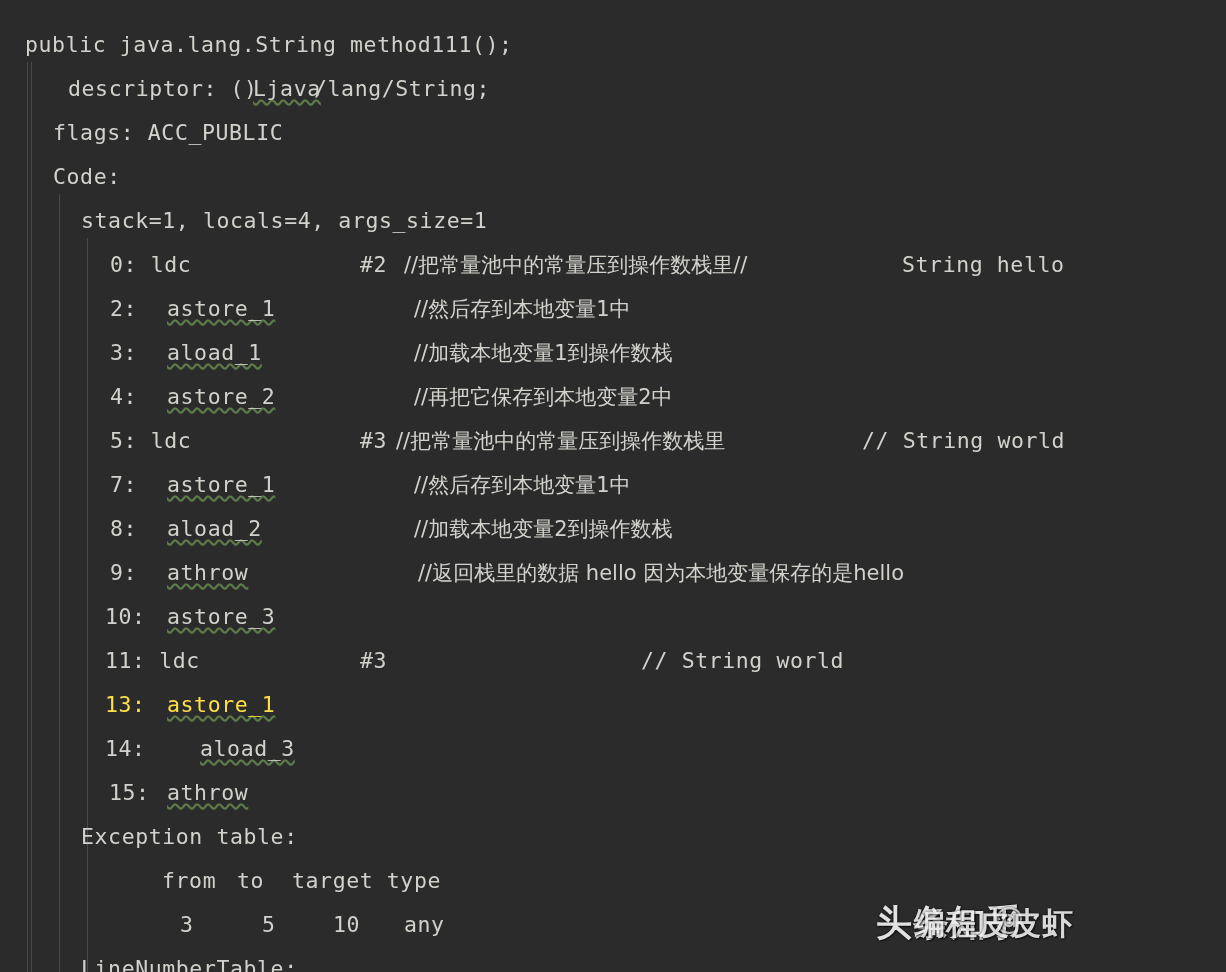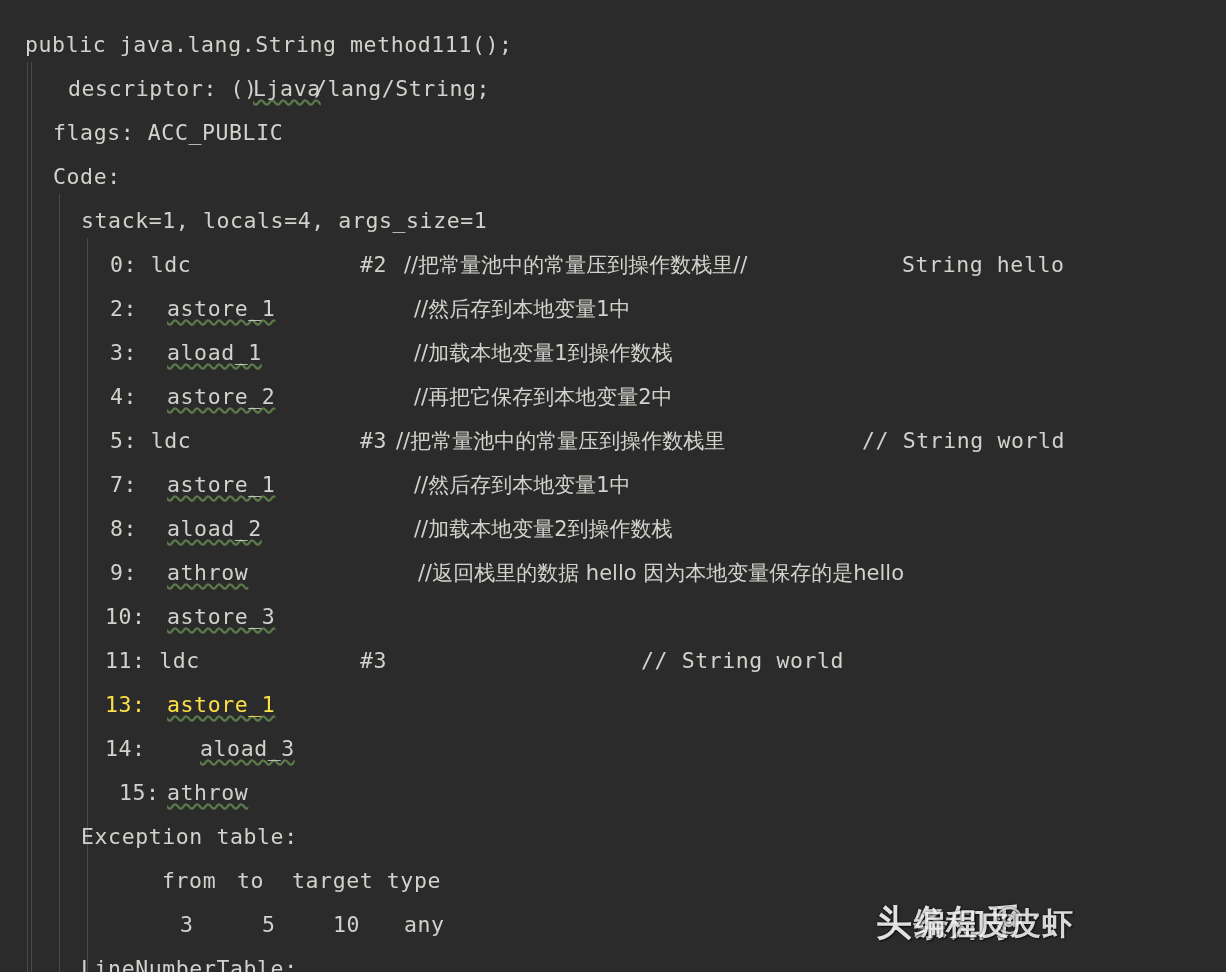--- a/index.html
+++ b/index.html
@@ -126,21 +126,21 @@
       <div class="line" style="top: 331px; color: rgb(210, 210, 205);"><span class="seg" style="left: 110px;">3: </span><span class="seg squig" style="left: 167px;">aload_1</span><span class="seg cjk" style="left: 414px;">//加载本地变量1到操作数栈</span></div>
       <div class="line" style="top: 375px; color: rgb(210, 210, 205);"><span class="seg" style="left: 110px;">4: </span><span class="seg squig" style="left: 167px;">astore_2</span><span class="seg cjk" style="left: 414px;">//再把它保存到本地变量2中</span></div>
       <div class="line" style="top: 419px; color: rgb(210, 210, 205);"><span class="seg" style="left: 110px;">5: ldc</span><span class="seg" style="left: 360px;">#3</span><span class="seg cjk" style="left: 396px;">//把常量池中的常量压到操作数栈里</span><span class="seg" style="left: 862px;">// String world</span></div>
       <div class="line" style="top: 463px; color: rgb(210, 210, 205);"><span class="seg" style="left: 110px;">7: </span><span class="seg squig" style="left: 167px;">astore_1</span><span class="seg cjk" style="left: 414px;">//然后存到本地变量1中</span></div>
       <div class="line" style="top: 507px; color: rgb(210, 210, 205);"><span class="seg" style="left: 110px;">8: </span><span class="seg squig" style="left: 167px;">aload_2</span><span class="seg cjk" style="left: 414px;">//加载本地变量2到操作数栈</span></div>
       <div class="line" style="top: 551px; color: rgb(210, 210, 205);"><span class="seg" style="left: 110px;">9: </span><span class="seg squig" style="left: 167px;">athrow</span><span class="seg cjk" style="left: 418px;">//返回栈里的数据 hello 因为本地变量保存的是hello</span></div>
       <div class="line" style="top: 595px; color: rgb(210, 210, 205);"><span class="seg" style="left: 105px;">10: </span><span class="seg squig" style="left: 167px; margin-top: 35px;">astore_3</span></div>
       <div class="line" style="top: 639px; color: rgb(210, 210, 205);"><span class="seg" style="left: 105px;">11: ldc</span><span class="seg" style="left: 360px;">#3</span><span class="seg" style="left: 641px;">// String world</span></div>
       <div class="line" style="top: 683px; color: #fde047;"><span class="seg" style="left: 105px;">13: </span><span class="seg squig" style="left: 167px;">astore_1</span></div>
       <div class="line" style="top: 727px; color: rgb(210, 210, 205);"><span class="seg" style="left: 105px;">14: </span><span class="seg squig" style="left: 172px; margin-left: 28px;">aload_3</span></div>
-      <div class="line" style="top: 771px; color: rgb(210, 210, 205);"><span class="seg" style="left: 119px;">15: </span><span class="seg squig" style="left: 167px;">athrow</span></div>
+      <div class="line" style="top: 771px; color: rgb(210, 210, 205);"><span class="seg" style="left: 109px;">15: </span><span class="seg squig" style="left: 167px;">athrow</span></div>
       <div class="line" style="top: 815px; color: rgb(210, 210, 205);"><span class="seg" style="left: 81px;">Exception table:</span></div>
       <div class="line" style="top: 859px; color: rgb(210, 210, 205);"><span class="seg" style="left: 123px; margin-left: 39px;">from</span><span class="seg" style="left: 237px;">to</span><span class="seg" style="left: 292px;">target type</span></div>
       <div class="line" style="top: 903px; color: rgb(210, 210, 205);"><span class="seg" style="left: 180px;">3</span><span class="seg" style="left: 262px;">5</span><span class="seg" style="left: 333px;">10</span><span class="seg" style="left: 404px;">any</span></div>
       <div class="line" style="top: 947px; color: rgb(210, 210, 205);"><span class="seg" style="left: 81px;">LineNumberTable:</span></div>
     </div>
 
   <div id="watermark">
     <span class="wm" id="wm-back">头条知乎</span>
     <span id="wm-mark">@</span>
     <span class="wm" id="wm-front">编程皮皮虾</span>

